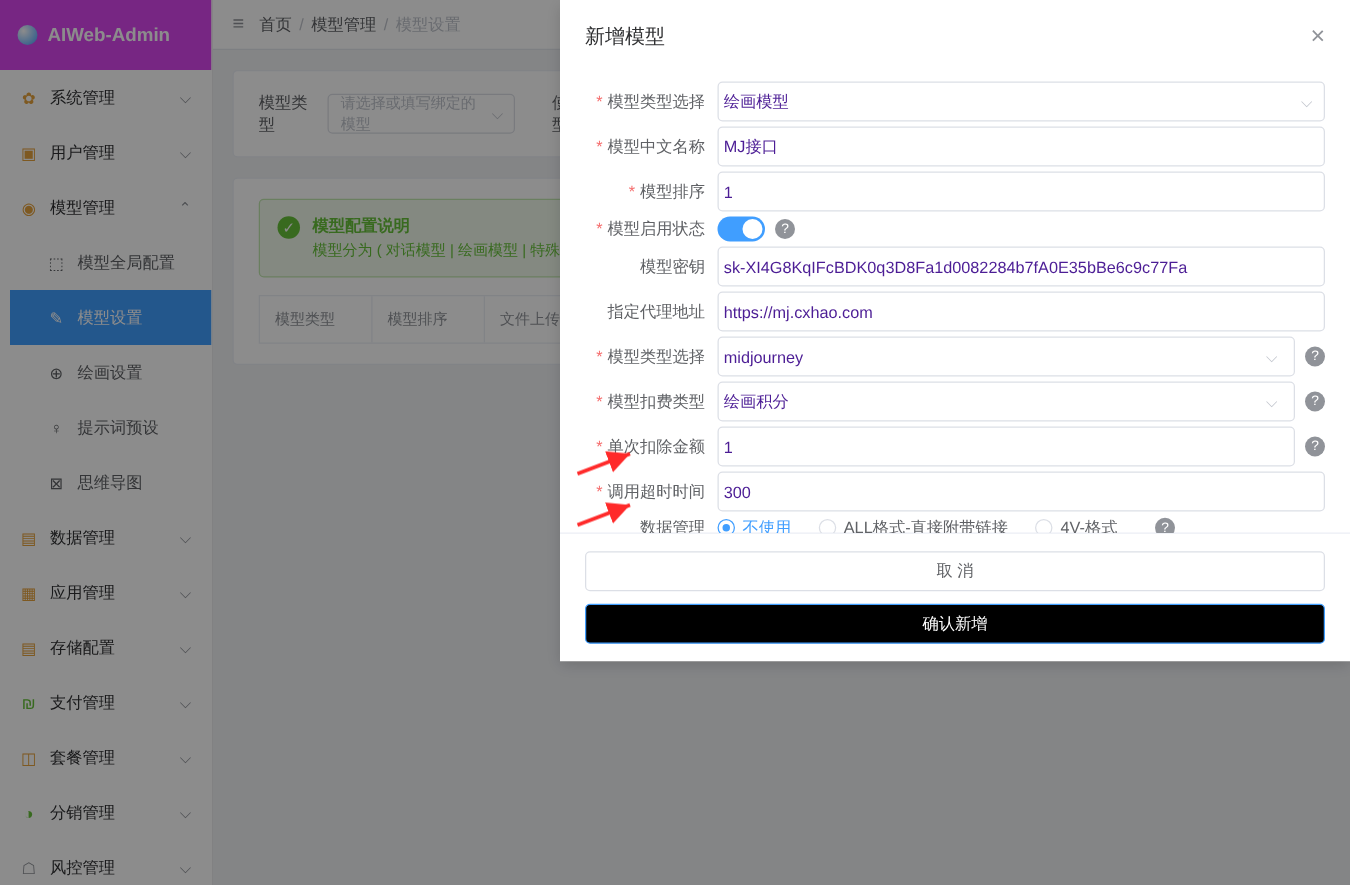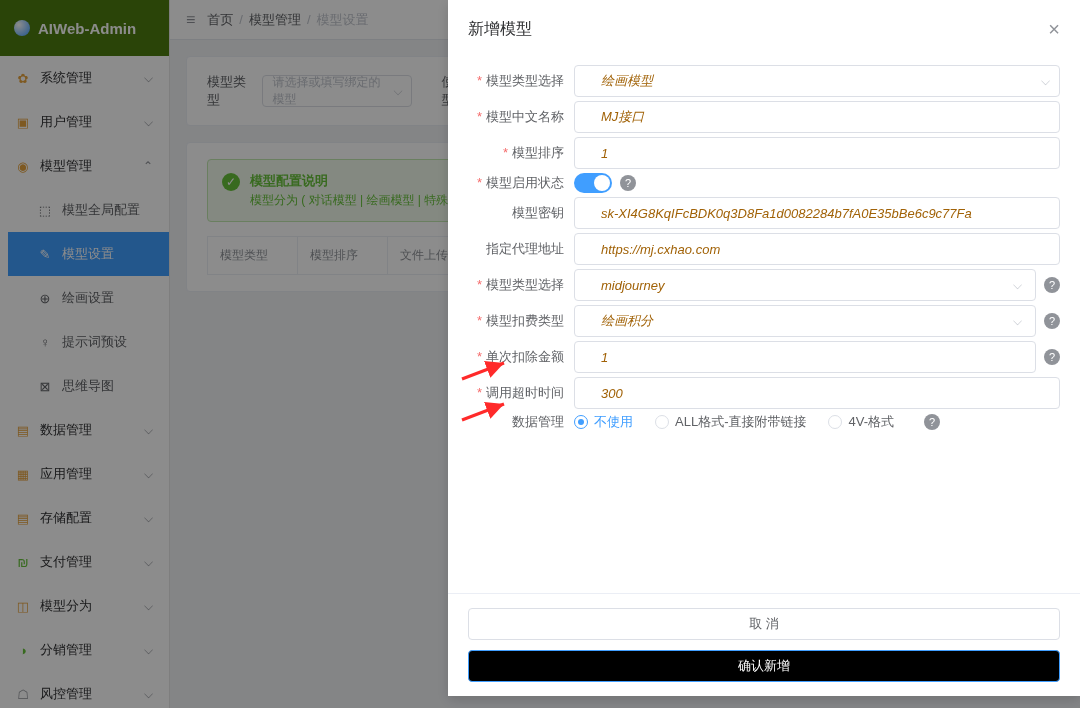--- a/index.html
+++ b/index.html
@@ -1,20 +1,20 @@
 <!DOCTYPE html>
 <html><head>
 <meta charset="utf-8">
 <style>
 * { margin: 0; padding: 0; box-sizing: border-box; }
 body { font-family: -apple-system, BlinkMacSystemFont, "PingFang SC", "Microsoft YaHei", sans-serif; font-size: 13px; color: #606266; background: #f0f2f5; overflow: hidden; width: 1080px; height: 708px; position: relative; }
 
 .layout { display: flex; width: 1080px; height: 708px; }
 .sidebar { width: 170px; background: #fff; border-right: 1px solid #e6e6e6; flex-shrink: 0; overflow-y: auto; }
-.logo { height: 18px; padding: 0 14px; background: #4d7c0f; color: #fff; font-size: 15px; font-weight: 600; display: flex; align-items: center; gap: 8px; height: 56px; }
+.logo { height: 18px; padding: 0 14px; background: #d946ef; color: #fff; font-size: 15px; font-weight: 600; display: flex; align-items: center; gap: 8px; height: 56px; }
 .logo-icon { width: 16px; height: 16px; background: radial-gradient(circle at 30% 30%, #fff, #409eff); border-radius: 50%; display: inline-block; }
 .menu-item { display: flex; align-items: center; gap: 10px; padding: 0 16px; height: 44px; cursor: pointer; font-size: 13px; color: #303133; }
 .menu-item.active { background: #409eff; color: #fff; }
 .menu-item .arrow { margin-left: auto; color: #909399; font-size: 12px; }
 .menu-sub { padding-left: 8px; }
 .menu-sub .menu-item { padding-left: 30px; color: #606266; }
 .menu-sub .menu-item.active { color: #fff; }
 .menu-icon { width: 14px; height: 14px; display: inline-flex; align-items: center; justify-content: center; }
 .ico-sys { color: #e6a23c; }
 .ico-user { color: #e6a23c; }
@@ -44,30 +44,30 @@
 
 .alert { border: 1px solid #c2e7b0; background: #f0f9eb; border-radius: 4px; padding: 12px 14px; display: flex; gap: 10px; margin-bottom: 14px; }
 .alert .ok { width: 18px; height: 18px; border-radius: 50%; background: #67c23a; color: #fff; display: flex; align-items: center; justify-content: center; font-size: 12px; margin-top: 1px; }
 .alert .title { color: #67c23a; font-weight: 600; font-size: 13px; margin-bottom: 2px; }
 .alert .desc { color: #67c23a; font-size: 12px; }
 
 .table-head { display: flex; border: 1px solid #ebeef5; background: #fff; }
 .table-head .th { flex: 0 0 90px; padding: 10px 12px; color: #909399; font-size: 12px; border-right: 1px solid #ebeef5; }
 
 .overlay { position: absolute; inset: 0; background: rgba(0,0,0,0.45); }
-.modal { position: absolute; top: 0; left: 448px; width: 632px; height: 696px; background: #fff; box-shadow: 0 4px 12px rgba(0,0,0,.15); display: flex; flex-direction: column; }
+.modal { position: absolute; top: 0; left: 448px; width: 632px; height: 529px; background: #fff; box-shadow: 0 4px 12px rgba(0,0,0,.15); display: flex; flex-direction: column; }
 .modal-header { padding: 18px 20px; display: flex; align-items: center; justify-content: space-between; }
 .modal-title { font-size: 16px; color: #303133; }
 .modal-close { color: #909399; font-size: 20px; cursor: pointer; font-weight: 300; }
 .modal-body { padding: 6px 20px 10px 20px; flex: 1; overflow-y: auto; }
 .form-row { display: flex; align-items: center; margin-bottom: 4px; gap: 10px; }
 .form-label { width: 96px; text-align: right; color: #606266; font-size: 13px; }
 .form-label .req { color: #f56c6c; margin-right: 4px; }
 .form-control { flex: 1; }
-.el-input { border: 1px solid #dcdfe6; border-radius: 4px; height: 32px; padding: 0 26px; width: 100%; font-size: 13px; color: #a16207; font-style: italic; }
+.el-input { border: 1px solid #dcdfe6; border-radius: 4px; height: 32px; padding: 0 4px; width: 100%; font-size: 13px; color: #4c1d95; }
 .el-input::placeholder { color: #c0c4cc; }
 .with-drop { position: relative; }
 .with-drop .caret { position: absolute; right: 10px; top: 50%; transform: translateY(-50%); color: #c0c4cc; font-size: 12px; }
 .switch { width: 38px; height: 20px; border-radius: 10px; background: #409eff; position: relative; display: inline-block; vertical-align: middle; }
 .switch::after { content: ""; width: 16px; height: 16px; border-radius: 50%; background: #fff; position: absolute; right: 2px; top: 2px; }
 .help { width: 16px; height: 16px; border-radius: 50%; background: #909399; color: #fff; display: inline-flex; align-items: center; justify-content: center; font-size: 11px; margin-left: 8px; cursor: default; }
 .radio-group { display: flex; gap: 22px; align-items: center; }
 .radio { display: flex; align-items: center; gap: 6px; font-size: 13px; color: #606266; }
 .radio.selected { color: #409eff; }
 .radio .dot { width: 14px; height: 14px; border-radius: 50%; border: 1px solid #dcdfe6; display: inline-block; position: relative; }
@@ -148,21 +148,21 @@
     </div>
 
     <div class="menu-item">
       <span class="menu-icon ico-pay">₪</span>
       <span>支付管理</span>
       <span class="arrow">⌵</span>
     </div>
 
     <div class="menu-item">
       <span class="menu-icon ico-pkg">◫</span>
-      <span>模型分为</span>
+      <span>套餐管理</span>
       <span class="arrow">⌵</span>
     </div>
 
     <div class="menu-item">
       <span class="menu-icon ico-dist">◑</span>
       <span>分销管理</span>
       <span class="arrow">⌵</span>
     </div>
 
     <div class="menu-item">

